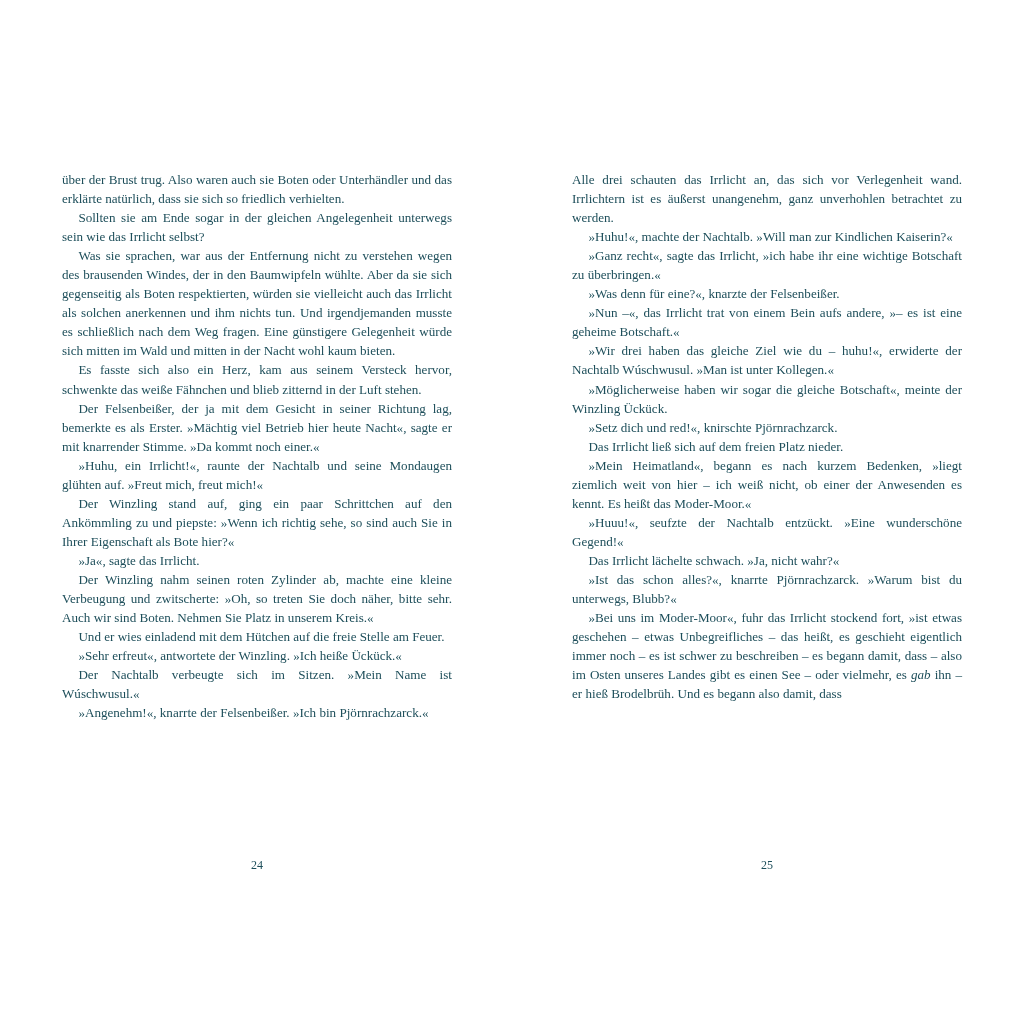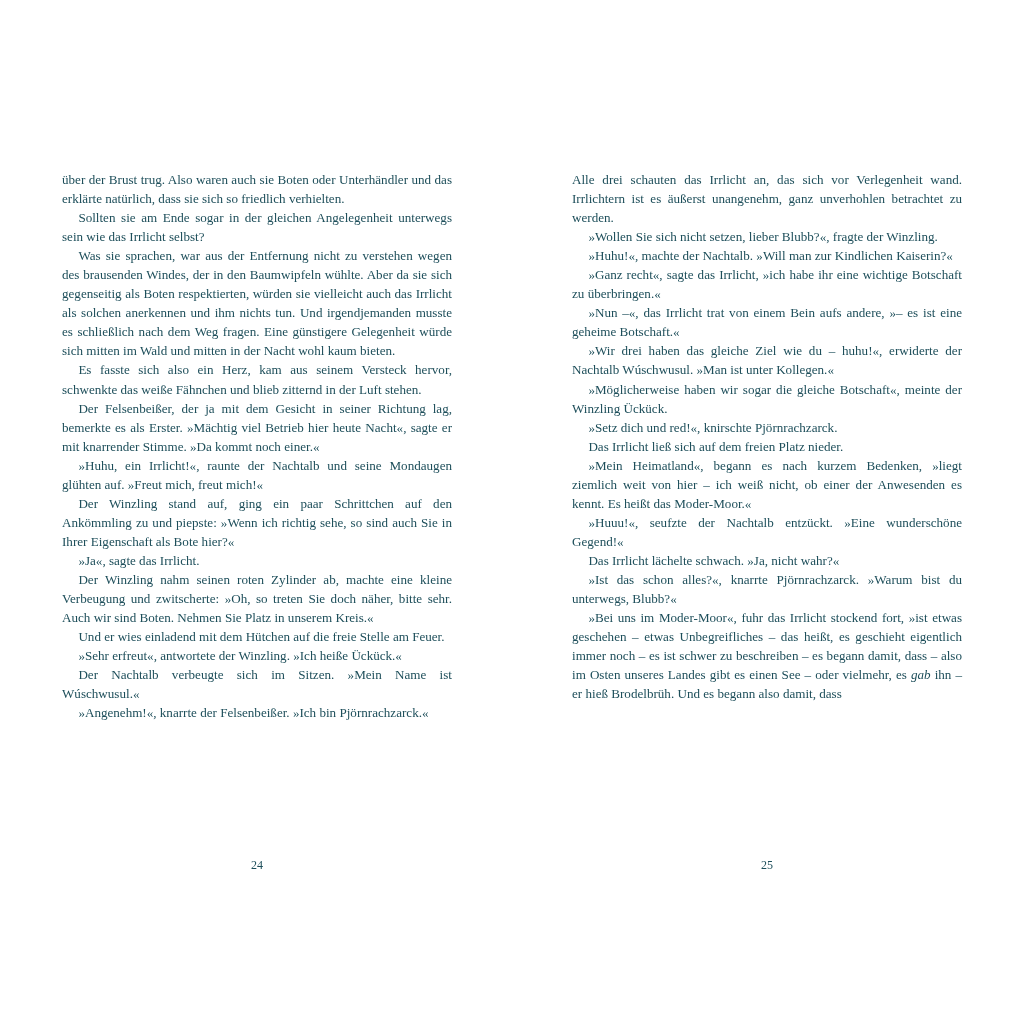--- a/index.html
+++ b/index.html
@@ -76,23 +76,23 @@
       <p>»Sehr erfreut«, antwortete der Winzling. »Ich heiße Ückück.«</p>
       <p>Der Nachtalb verbeugte sich im Sitzen. »Mein Name ist Wúschwusul.«</p>
       <p>»Angenehm!«, knarrte der Felsenbeißer. »Ich bin Pjörnrachzarck.«</p>
     </div>
     <div class="page-number">24</div>
   </div>
 
   <div class="page">
     <div class="page-body">
       <p class="noindent">Alle drei schauten das Irrlicht an, das sich vor Verlegenheit wand. Irrlichtern ist es äußerst unangenehm, ganz unverhohlen betrachtet zu werden.</p>
-      <p>»Wollen Sie sich nicht setzen, lieber Blubb?«, fragte der Winzling.</p>
       <p>»Huhu!«, machte der Nachtalb. »Will man zur Kindlichen Kaiserin?«</p>
       <p>»Ganz recht«, sagte das Irrlicht, »ich habe ihr eine wichtige Botschaft zu überbringen.«</p>
+      <p>»Was denn für eine?«, knarzte der Felsenbeißer.</p>
       <p>»Nun –«, das Irrlicht trat von einem Bein aufs andere, »– es ist eine geheime Botschaft.«</p>
       <p>»Wir drei haben das gleiche Ziel wie du – huhu!«, erwiderte der Nachtalb Wúschwusul. »Man ist unter Kollegen.«</p>
       <p>»Möglicherweise haben wir sogar die gleiche Botschaft«, meinte der Winzling Ückück.</p>
       <p>»Setz dich und red!«, knirschte Pjörnrachzarck.</p>
       <p>Das Irrlicht ließ sich auf dem freien Platz nieder.</p>
       <p>»Mein Heimatland«, begann es nach kurzem Bedenken, »liegt ziemlich weit von hier – ich weiß nicht, ob einer der Anwesenden es kennt. Es heißt das Moder-Moor.«</p>
       <p>»Huuu!«, seufzte der Nachtalb entzückt. »Eine wunderschöne Gegend!«</p>
       <p>Das Irrlicht lächelte schwach. »Ja, nicht wahr?«</p>
       <p>»Ist das schon alles?«, knarrte Pjörnrachzarck. »Warum bist du unterwegs, Blubb?«</p>
       <p id="last-para">»Bei uns im Moder-Moor«, fuhr das Irrlicht stockend fort, »ist etwas geschehen – etwas Unbegreifliches – das heißt, es geschieht eigentlich immer noch – es ist schwer zu beschreiben – es begann damit, dass – also im Osten unseres Landes gibt es einen See – oder vielmehr, es <em>gab</em> ihn – er hieß Brodelbrüh. Und es begann also damit, dass</p>

